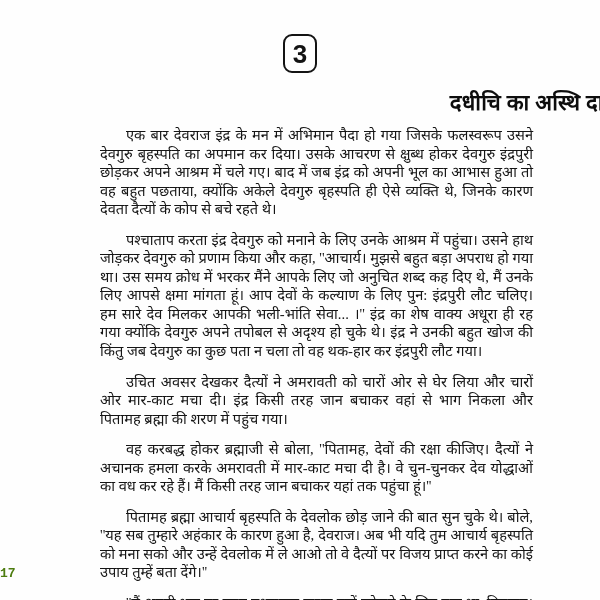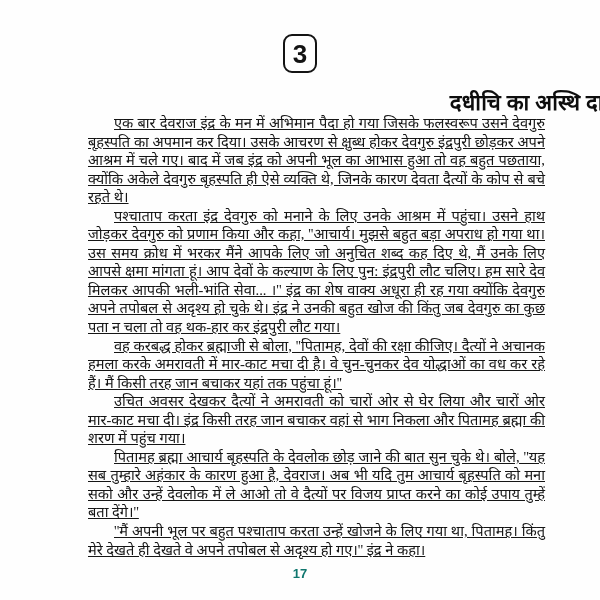--- a/index.html
+++ b/index.html
@@ -52,50 +52,49 @@
     top: 114px;
     left: 88px;
     width: 457px;
     font-size: 14.6px;
     line-height: 18.55px;
     text-align: justify;
     color: #151515;
   }
   .body-text p {
     text-indent: 26px;
-    margin: 0;
-    text-decoration: underline;
+    margin: 12px;
   }
   .page-number {
     position: absolute;
     top: 566px;
     left: 0;
     width: 600px;
-    text-align: center;
-    font-family: Liberation Sans, sans-serif;
+    text-align: left;
+    font-family: Liberation Mono, monospace;
     font-size: 13px;
     font-weight: bold;
-    color: #0f766e;
+    color: #4d7c0f;
   }
 </style>
 </head>
 <body>
 
 <div class="page">
 
   <div class="chapter-box-wrap">
     <span class="chapter-box">3</span>
   </div>
 
   <h1 class="doc-title">दधीचि का अस्थि दान</h1>
 
   <div class="body-text">
     <p>एक बार देवराज इंद्र के मन में अभिमान पैदा हो गया जिसके फलस्वरूप उसने देवगुरु बृहस्पति का अपमान कर दिया। उसके आचरण से क्षुब्ध होकर देवगुरु इंद्रपुरी छोड़कर अपने आश्रम में चले गए। बाद में जब इंद्र को अपनी भूल का आभास हुआ तो वह बहुत पछताया, क्योंकि अकेले देवगुरु बृहस्पति ही ऐसे व्यक्ति थे, जिनके कारण देवता दैत्यों के कोप से बचे रहते थे।</p>
     <p>पश्चाताप करता इंद्र देवगुरु को मनाने के लिए उनके आश्रम में पहुंचा। उसने हाथ जोड़कर देवगुरु को प्रणाम किया और कहा, ''आचार्य। मुझसे बहुत बड़ा अपराध हो गया था। उस समय क्रोध में भरकर मैंने आपके लिए जो अनुचित शब्द कह दिए थे, मैं उनके लिए आपसे क्षमा मांगता हूं। आप देवों के कल्याण के लिए पुन: इंद्रपुरी लौट चलिए। हम सारे देव मिलकर आपकी भली-भांति सेवा... ।'' इंद्र का शेष वाक्य अधूरा ही रह गया क्योंकि देवगुरु अपने तपोबल से अदृश्य हो चुके थे। इंद्र ने उनकी बहुत खोज की किंतु जब देवगुरु का कुछ पता न चला तो वह थक-हार कर इंद्रपुरी लौट गया।</p>
+    <p>उचित अवसर देखकर दैत्यों ने अमरावती को चारों ओर से घेर लिया और चारों ओर मार-काट मचा दी। इंद्र किसी तरह जान बचाकर वहां से भाग निकला और पितामह ब्रह्मा की शरण में पहुंच गया।</p>
     <p>वह करबद्ध होकर ब्रह्माजी से बोला, ''पितामह, देवों की रक्षा कीजिए। दैत्यों ने अचानक हमला करके अमरावती में मार-काट मचा दी है। वे चुन-चुनकर देव योद्धाओं का वध कर रहे हैं। मैं किसी तरह जान बचाकर यहां तक पहुंचा हूं।''</p>
-    <p>उचित अवसर देखकर दैत्यों ने अमरावती को चारों ओर से घेर लिया और चारों ओर मार-काट मचा दी। इंद्र किसी तरह जान बचाकर वहां से भाग निकला और पितामह ब्रह्मा की शरण में पहुंच गया।</p>
     <p>पितामह ब्रह्मा आचार्य बृहस्पति के देवलोक छोड़ जाने की बात सुन चुके थे। बोले, ''यह सब तुम्हारे अहंकार के कारण हुआ है, देवराज। अब भी यदि तुम आचार्य बृहस्पति को मना सको और उन्हें देवलोक में ले आओ तो वे दैत्यों पर विजय प्राप्त करने का कोई उपाय तुम्हें बता देंगे।''</p>
     <p>''मैं अपनी भूल पर बहुत पश्चाताप करता उन्हें खोजने के लिए गया था, पितामह। किंतु मेरे देखते ही देखते वे अपने तपोबल से अदृश्य हो गए।'' इंद्र ने कहा।</p>
   </div>
 
   <div class="page-number">17</div>
 
 </div>
 
 </body></html>

